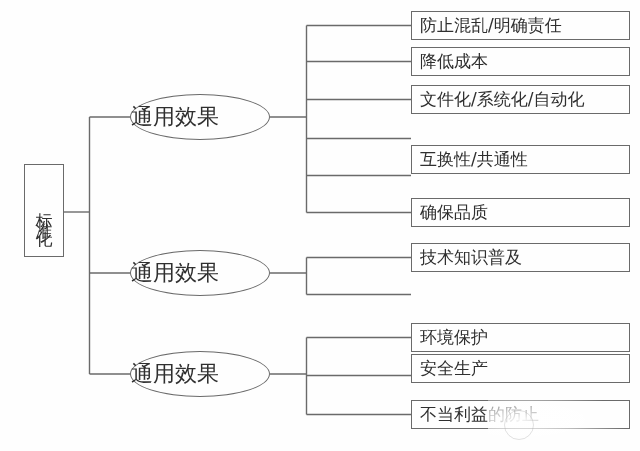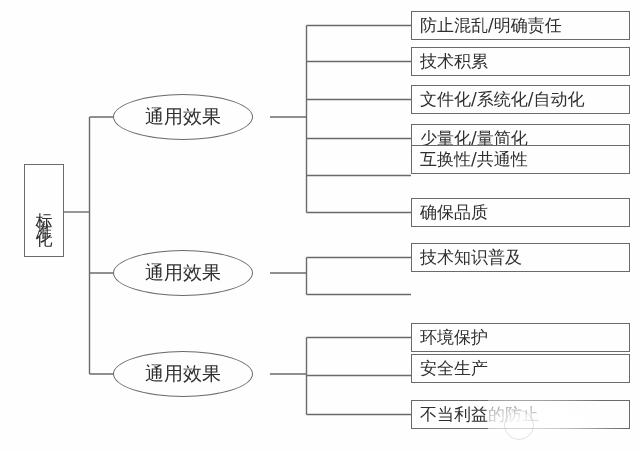--- a/index.html
+++ b/index.html
@@ -45,26 +45,25 @@
   }
   .root-label {
     writing-mode: vertical-rl;
     text-orientation: upright;
     font-size: 17px;
     letter-spacing: 9px;
     line-height: 1;
     margin-top: 4px;
   }
   .ellipse {
-    left: 113px;
+    left: 130px;
     width: 140px;
     height: 46px;
     border-radius: 50%;
-    justify-content: center;
-    font-size: 19px;
+    font-size: 22px;
   }
   .ellipse-1 { top: 94px; }
   .ellipse-2 { top: 250px; }
   .ellipse-3 { top: 351px; }
   .effect-box {
     left: 411px;
     width: 219px;
     height: 29px;
     padding-left: 8px;
     font-size: 17px;
@@ -140,27 +139,24 @@
     <span>通用效果</span>
   </div>
   <div class="node ellipse ellipse-3">
     <span>通用效果</span>
   </div>
 
   <div class="node effect-box" style="top:11px">
     <span>防止混乱/明确责任</span>
   </div>
   <div class="node effect-box" style="top:47px">
-    <span>技术积累</span>
+    <span>降低成本</span>
   </div>
   <div class="node effect-box" style="top:85px">
     <span>文件化/系统化/自动化</span>
-  </div>
-  <div class="node effect-box" style="top:124px">
-    <span>少量化/量简化</span>
   </div>
   <div class="node effect-box" style="top:145px">
     <span>互换性/共通性</span>
   </div>
   <div class="node effect-box" style="top:243px">
     <span>技术知识普及</span>
   </div>
 
   <div class="node effect-box" style="top:198px">
     <span>确保品质</span>

